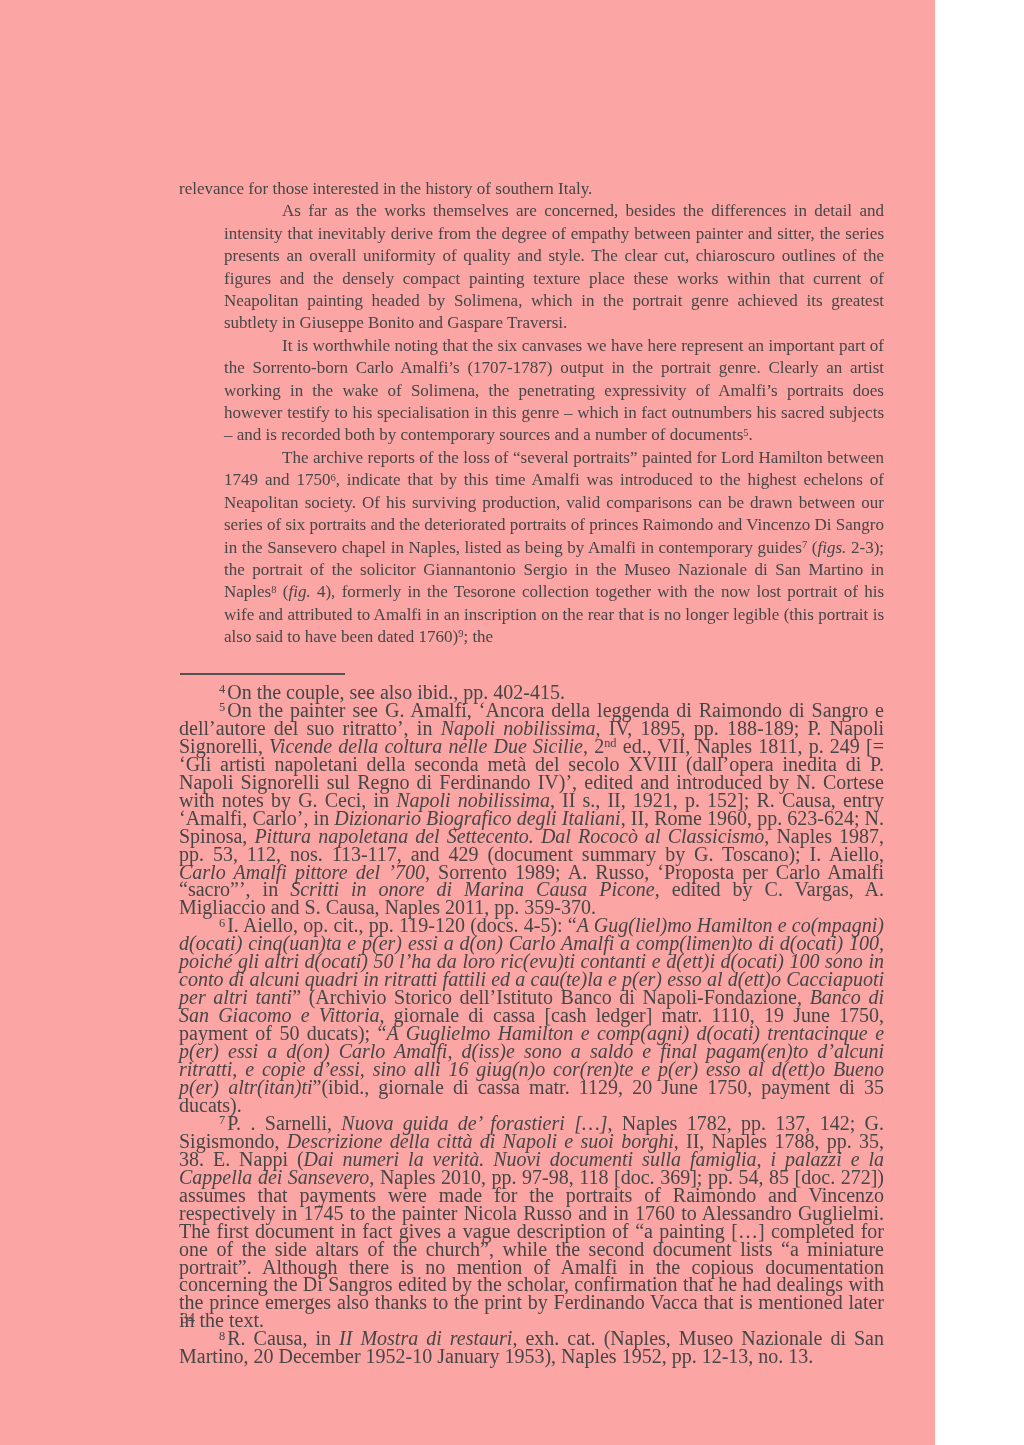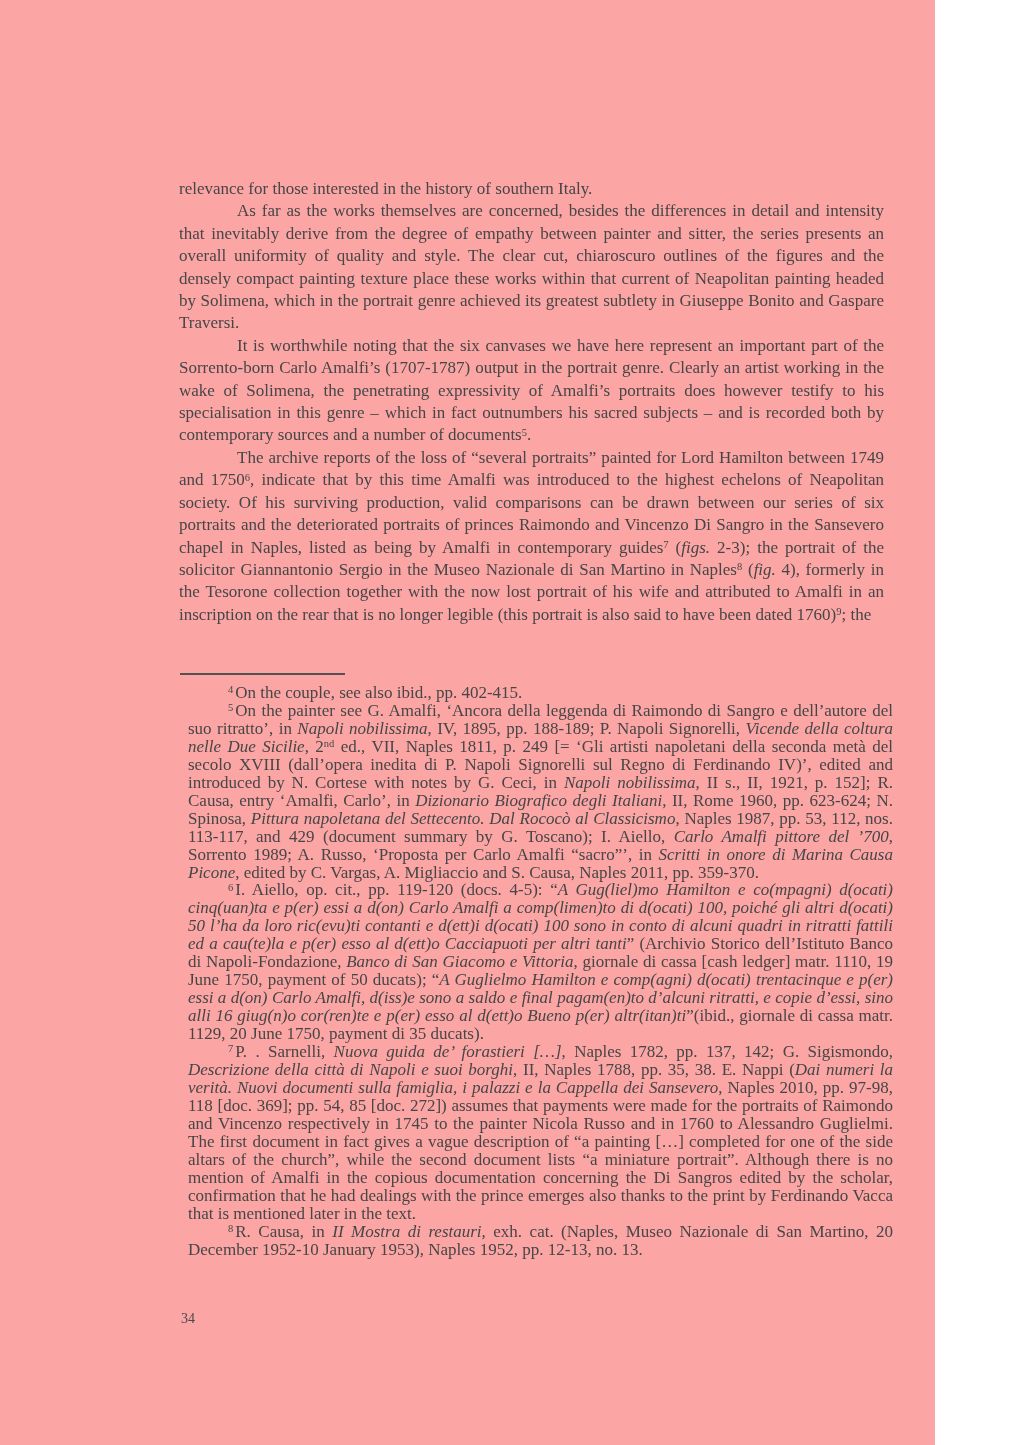--- a/index.html
+++ b/index.html
@@ -15,38 +15,37 @@
   .body-text {
     position: absolute;
     left: 179px;
     top: 178px;
     width: 705px;
     font-size: 17px;
     line-height: 22.4px;
     text-align: justify;
   }
   .body-text p { margin: 0; }
-  .body-text p.indent { text-indent: 58px; }
+  .body-text p.indent { text-indent: 58px; margin-left: 45px; }
   .fn-rule {
     position: absolute;
     left: 180px;
     top: 673px;
     width: 165px;
     height: 2px;
     background: #525252;
   }
   .footnotes {
     position: absolute;
     left: 179px;
     top: 684px;
     width: 705px;
-    font-size: 17px;
+    font-size: 20px;
     line-height: 17.95px;
     text-align: justify;
-    margin-left: 9px;
   }
   .footnotes p { margin: 0; text-indent: 40px; }
   sup {
     font-size: 62%;
     line-height: 0;
     vertical-align: baseline;
     position: relative;
     top: -0.45em;
   }
   sup.fn-marker { margin-right: 2px; }

